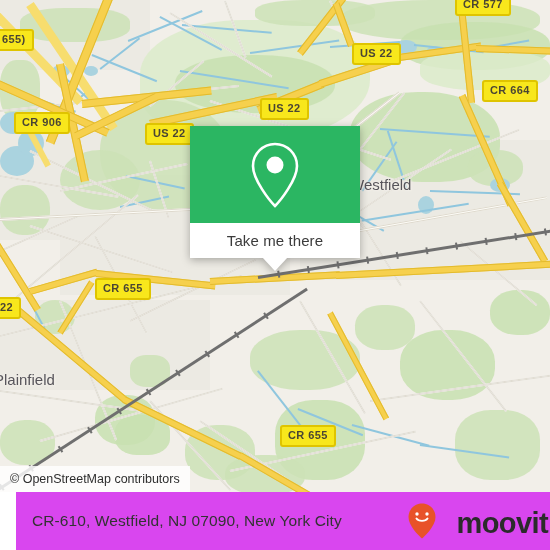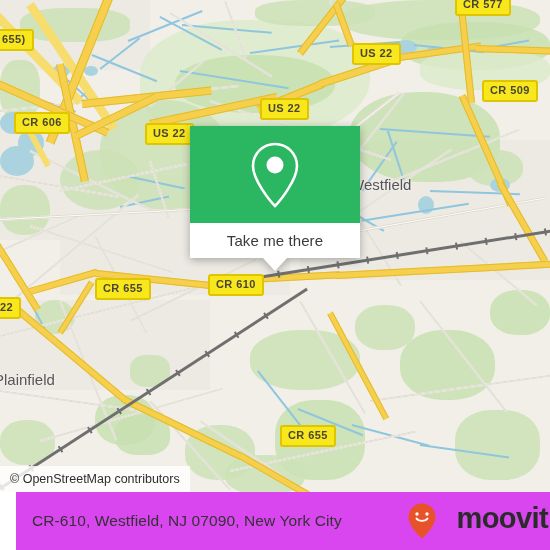--- a/index.html
+++ b/index.html
@@ -107,21 +107,21 @@
 
   
   #footer {
     position: absolute; left: 16px; top: 492px;
     width: 550px; height: 58px;
     background: #d946ef;
     display: flex; align-items: center; justify-content: space-between;
     padding: 0 18px 0 16px;
   }
   #footer-address { font-size: 15.5px; color: #333333; letter-spacing: .1px; }
-  #brand { display: flex; align-items: flex-start; gap: 20px; }
+  #brand { display: flex; align-items: flex-end; gap: 20px; }
   #brand-word { font-size: 29px; color: #2b2b2b; font-weight: bold; letter-spacing: -.6px; }
 </style>
 </head>
 <body>
 
 <div id="root">
 
   <div id="map">
 
     <div class="urban" style="left:0;top:0;width:150px;height:70px;"></div>
@@ -285,28 +285,27 @@
       <span class="tick" style="left:235px;"></span>
         <span class="tick" style="left:270px;"></span>
       <span class="tick" style="left:305px;"></span>
         <span class="tick" style="left:340px;"></span>
     </div>
 
     <div class="place" style="left:350px;top:177px;width:90px;text-align:left;">Westfield</div>
     <div class="place" style="left:-6px;top:372px;width:92px;text-align:left;">Plainfield</div>
 
     <div class="shield" style="left:-6px;top:29px;">655)</div>
-    <div class="shield" style="left:14px;top:112px;">CR 606</div>
+    <div class="shield" style="left:14px;top:112px;">CR 906</div>
     <div class="shield" style="left:145px;top:123px;">US 22</div>
     <div class="shield" style="left:260px;top:98px;">US 22</div>
     <div class="shield" style="left:352px;top:43px;">US 22</div>
     <div class="shield" style="left:455px;top:-6px;">CR 577</div>
-    <div class="shield" style="left:482px;top:80px;">CR 509</div>
+    <div class="shield" style="left:482px;top:80px;">CR 664</div>
     <div class="shield" style="left:95px;top:278px;">CR 655</div>
-    <div class="shield" style="left:208px;top:274px;">CR 610</div>
     <div class="shield" style="left:-8px;top:297px;">22</div>
     <div class="shield" style="left:280px;top:425px;">CR 655</div>
 
     <div id="popup">
       <div id="popup-head">
         <svg width="54" height="68" viewBox="0 0 54 68">
           <path d="M27 3 C14.8 3 5 12.8 5 25 C5 39 22 60 27 65 C32 60 49 39 49 25 C49 12.8 39.2 3 27 3 Z" fill="none" stroke="#ffffff" stroke-width="2.6"></path>
           <circle cx="27" cy="24" r="8.5" fill="#ffffff"></circle>
         </svg>
       </div>

